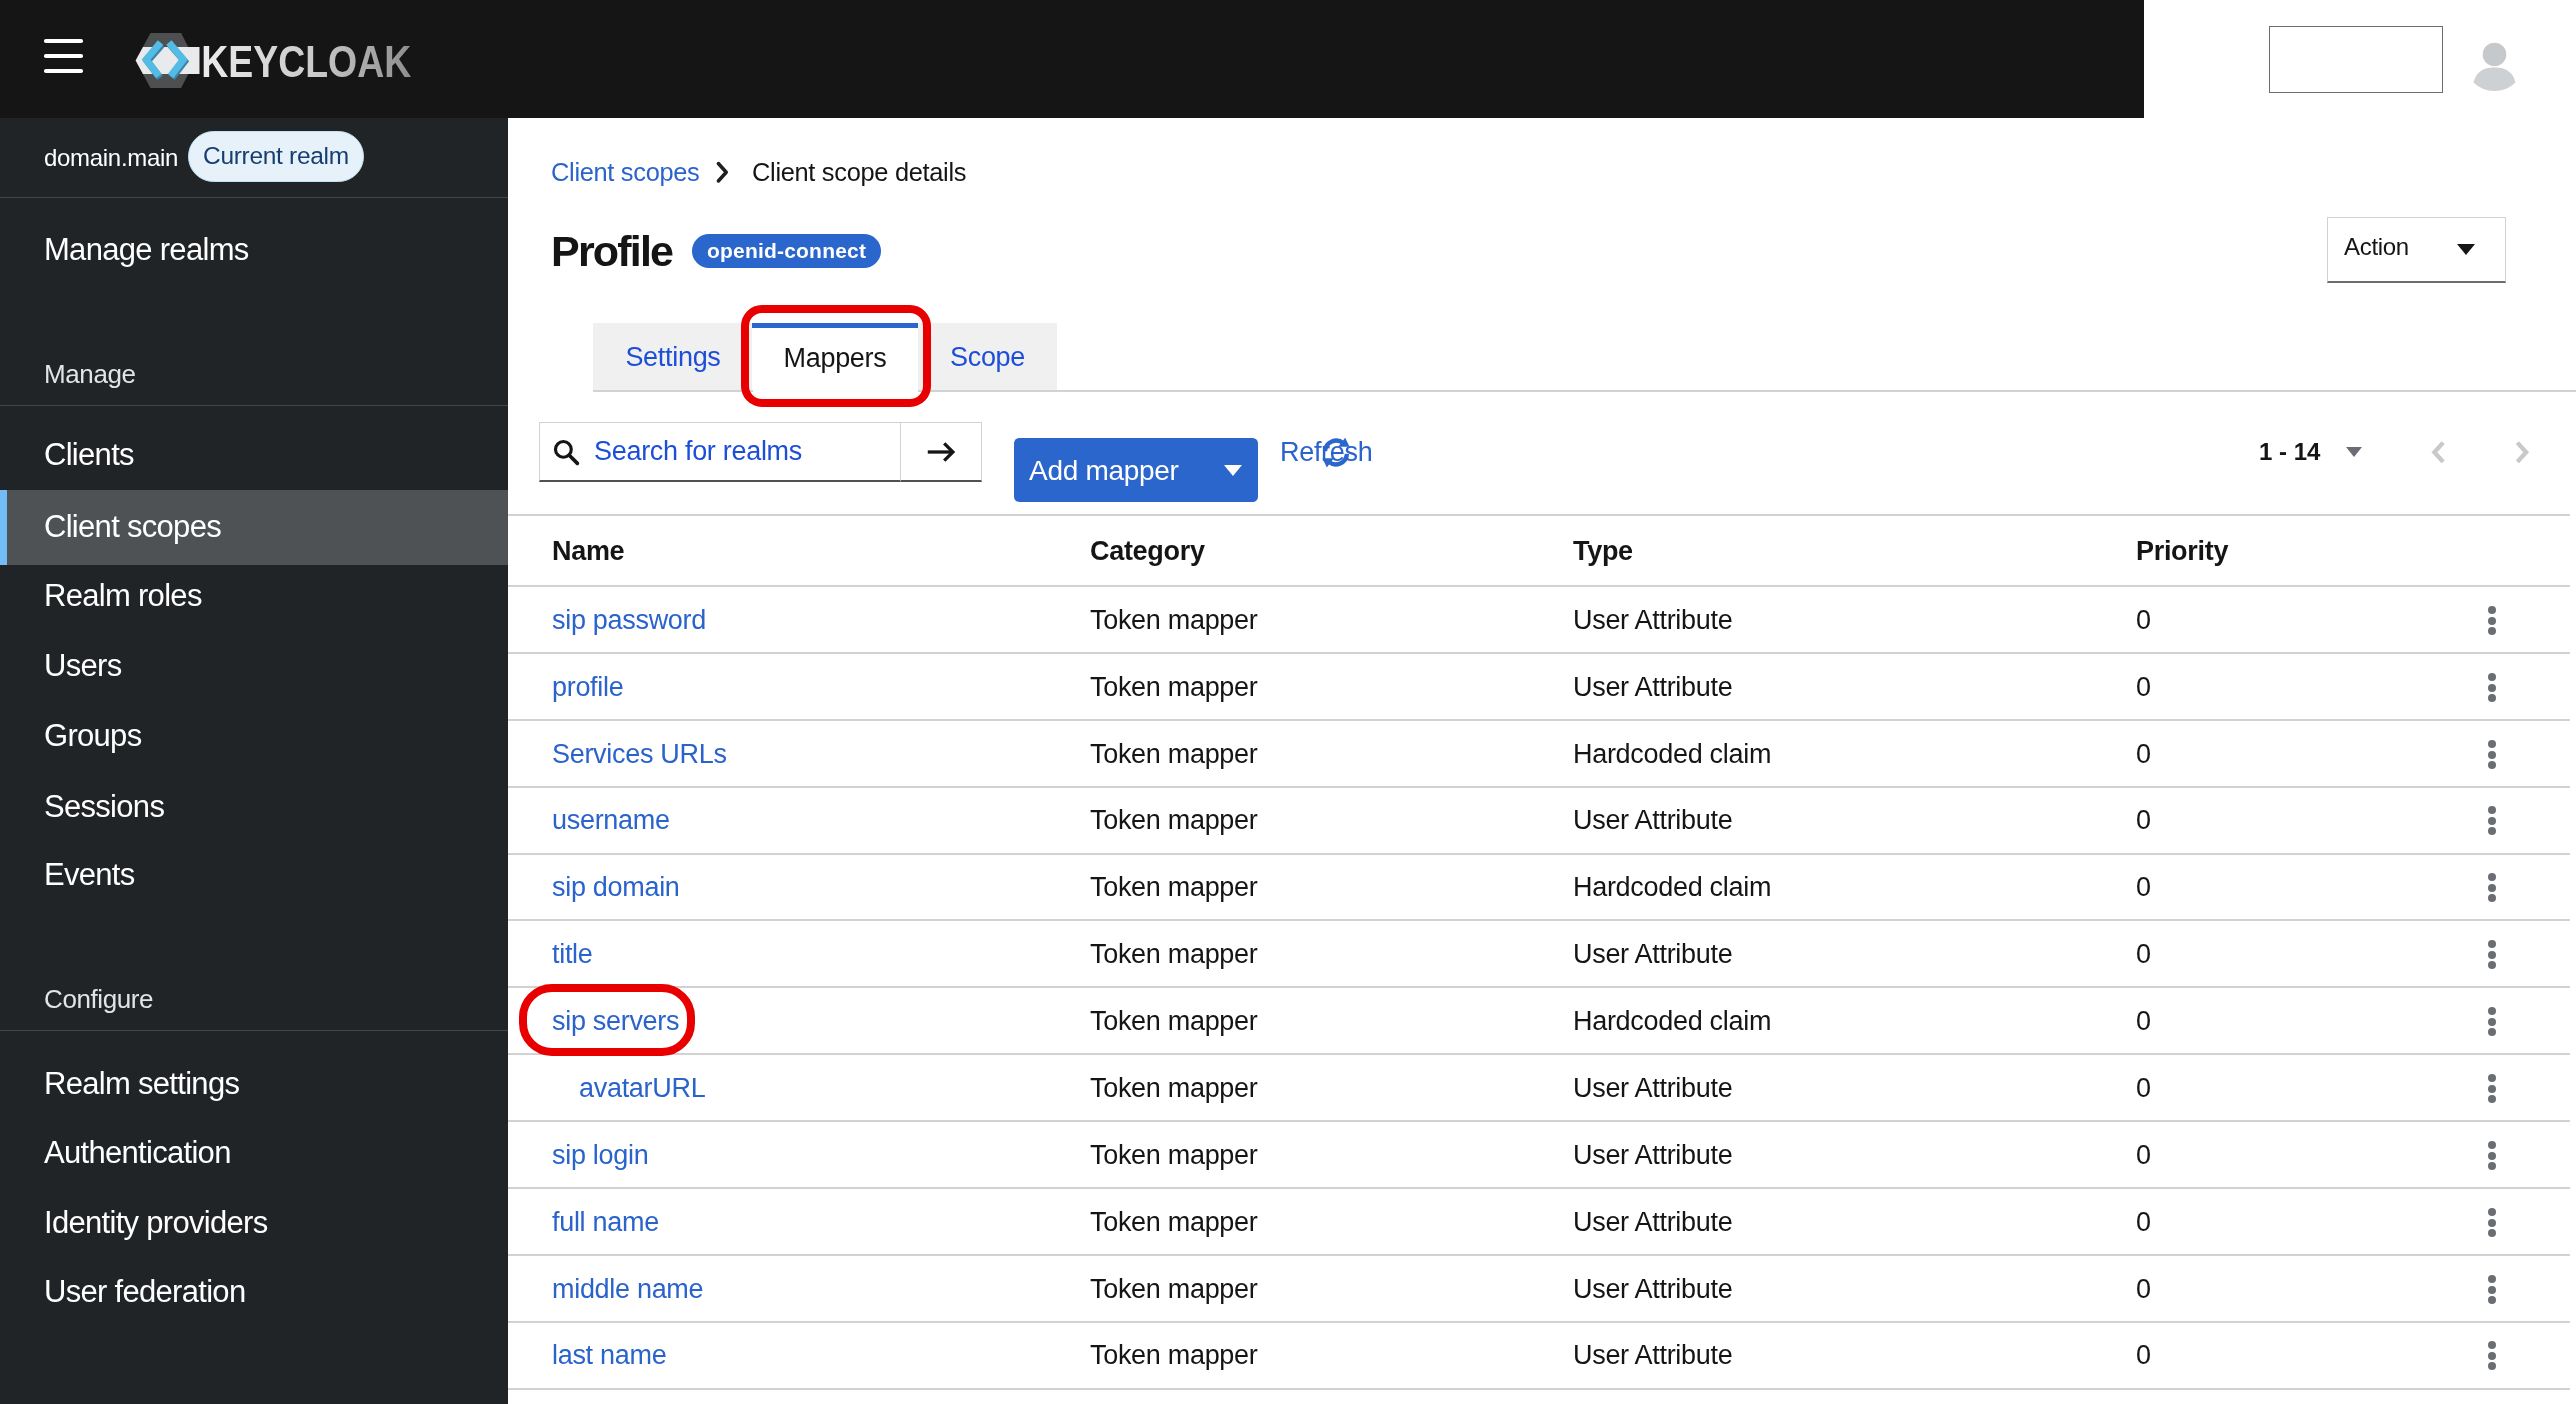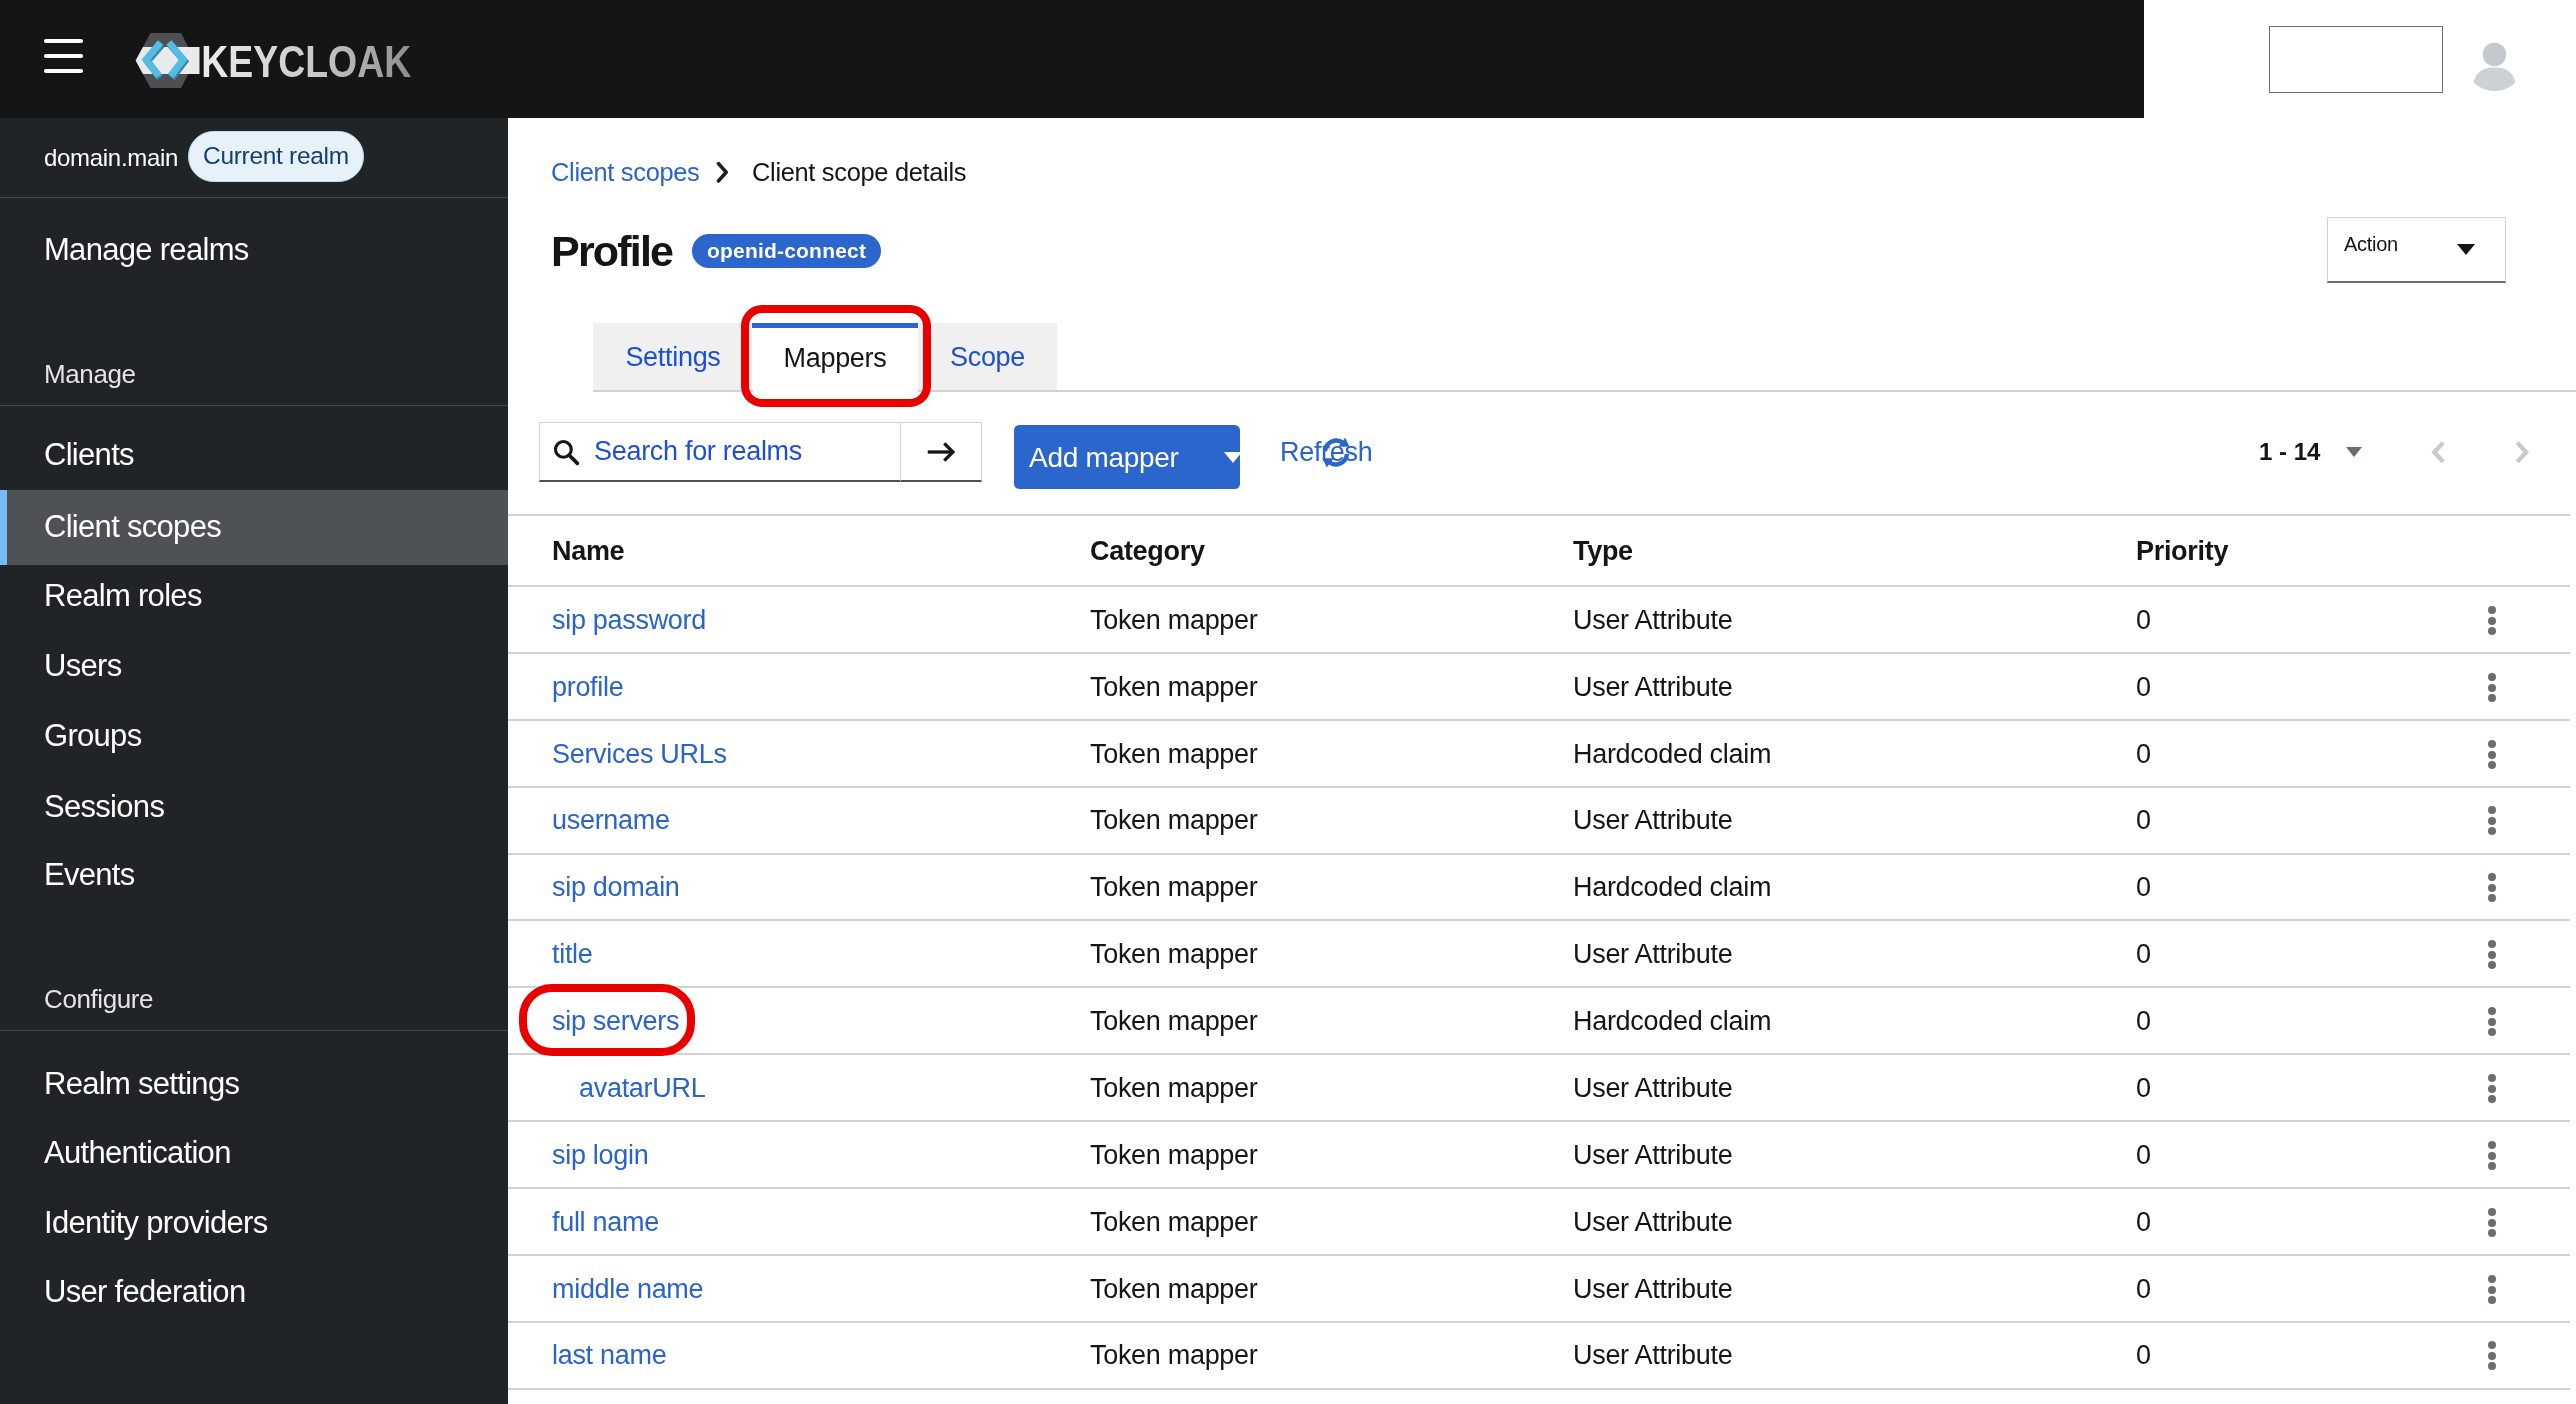--- a/index.html
+++ b/index.html
@@ -104,21 +104,21 @@
 <span class="ctext link" style="left:551px; top:172px; font-size:25.4px;">Client scopes</span>
 <svg class="abs" style="left:714px; top:160px" width="17.5" height="24.5" viewBox="0 0 20 28">
   <path d="M5,4 L14,14 L5,24" stroke="#1f1f1f" stroke-width="4" fill="none" stroke-linecap="round" stroke-linejoin="round"></path>
 </svg>
 <span class="ctext" style="left:752px; top:172px; font-size:25.4px;">Client scope details</span>
 
 <span class="abs" style="left:551px; top:229px; font-size:43px; font-weight:bold; letter-spacing:-1.8px; line-height:44px;">Profile</span>
 <span class="abs" style="left:692px; top:234px; height:34px; line-height:34px; padding:0 15px; border-radius:17.5px; background:#2b66cc; color:#fff; font-size:21px; font-weight:bold; letter-spacing:0.2px;">openid-connect</span>
 
 <div class="abs" style="left:2327px; top:217px; width:179px; height:66px; background:#fff; border:1.8px solid #d2d2d2; border-bottom:2.6px solid #6a6e73;">
-  <span class="abs" style="left:16px; top:15px; font-size:20px; letter-spacing:-0.3px;">Action</span>
+  <span class="abs" style="left:16px; top:15px; font-size:24px; letter-spacing:-0.3px;">Action</span>
   <span class="abs" style="left:129px; top:26px; width:0; height:0; border-left:9.6px solid transparent; border-right:9.6px solid transparent; border-top:11.4px solid #151515;"></span>
 </div>
 
 <div class="abs" style="left:593px; top:323px; width:160px; height:68px; background:#f0f0f0;">
   <span class="ctext muted" style="left:50%; top:50%; transform:translate(-50%,-50%);">Settings</span>
 </div>
 <div class="abs" style="left:752px; top:323px; width:166px; height:68px; background:#fff; border-top:5.3px solid #2b66cc;">
   <span class="ctext" style="left:50%; top:47%; transform:translate(-50%,-50%);">Mappers</span>
 </div>
 <div class="abs" style="left:918px; top:323px; width:139px; height:68px; background:#f0f0f0;">
@@ -134,21 +134,21 @@
     <line x1="20" y1="20" x2="29" y2="29" stroke="#151515" stroke-width="4.2" stroke-linecap="round"></line>
   </svg>
   <span class="ctext muted" style="left:54px; top:28px;">Search for realms</span>
 </div>
 <div class="abs" style="left:901px; top:422px; width:81px; height:60px; border:1.8px solid #d2d2d2; border-left:none; border-bottom:2.6px solid #4f5255; background:#fff;">
   <svg class="abs" style="left:24.5px; top:16px" width="33" height="26" viewBox="0 0 38 30">
     <line x1="2" y1="15" x2="30" y2="15" stroke="#151515" stroke-width="3.8"></line>
     <path d="M21,5 L31,15 L21,25" stroke="#151515" stroke-width="3.8" fill="none"></path>
   </svg>
 </div>
-<div class="abs" style="left:1014px; top:425px; width:226px; height:64px; background:#2b66cc; border-radius:5.3px;">
+<div class="abs" style="left:1014px; top:438px; width:244px; height:64px; background:#2b66cc; border-radius:5.3px;">
   <span class="abs" style="left:15px; top:16.7px; font-size:28px; color:#fff; letter-spacing:-0.3px;">Add mapper</span>
   <span class="abs" style="left:210px; top:27px; width:0; height:0; border-left:9.6px solid transparent; border-right:9.6px solid transparent; border-top:11.4px solid #fff;"></span>
 </div>
 <svg class="abs" style="left:1322px; top:437px" width="28" height="31" viewBox="0 0 32 35">
   <path d="M3.5,16 A12.8,12.8 0 0 1 24.5,7" stroke="#2b66cc" stroke-width="5" fill="none"></path>
   <polygon points="18.5,11 31.5,11 26.5,0.5" fill="#2b66cc"></polygon>
   <path d="M28.5,19 A12.8,12.8 0 0 1 7.5,28" stroke="#2b66cc" stroke-width="5" fill="none"></path>
   <polygon points="13.5,24 0.5,24 5.5,34.5" fill="#2b66cc"></polygon>
 </svg>
 <span class="ctext link" style="left:1280px; top:452px;">Refresh</span>

